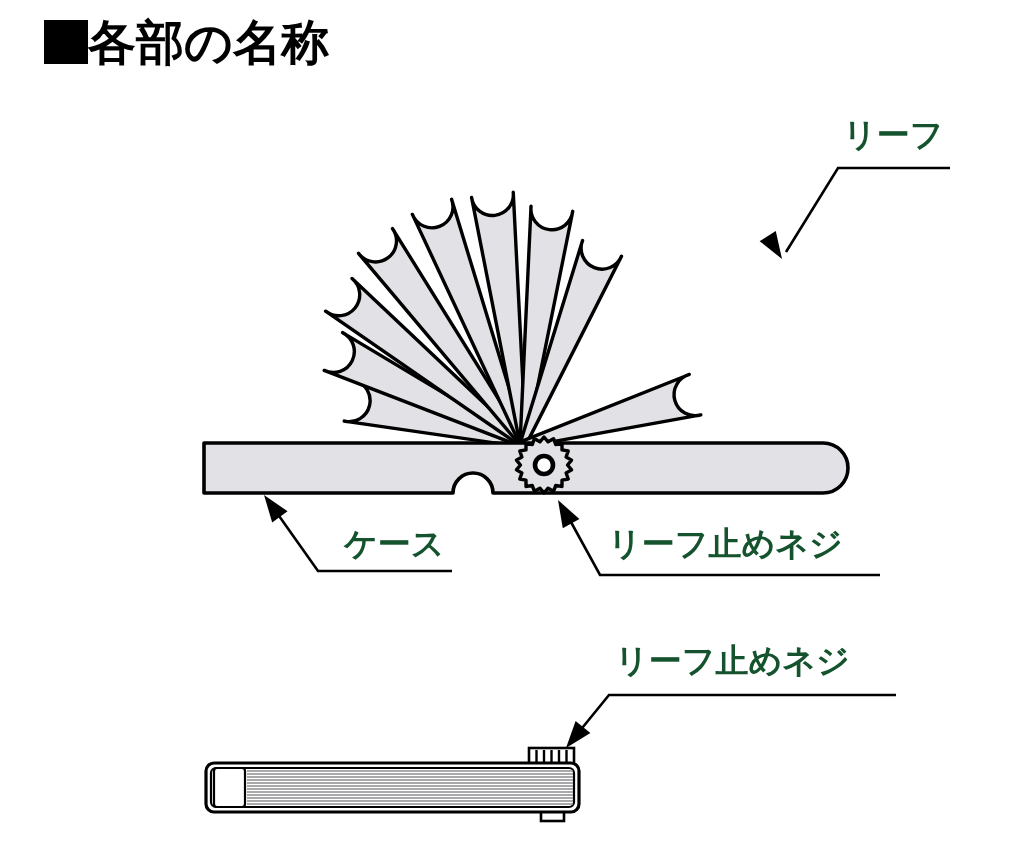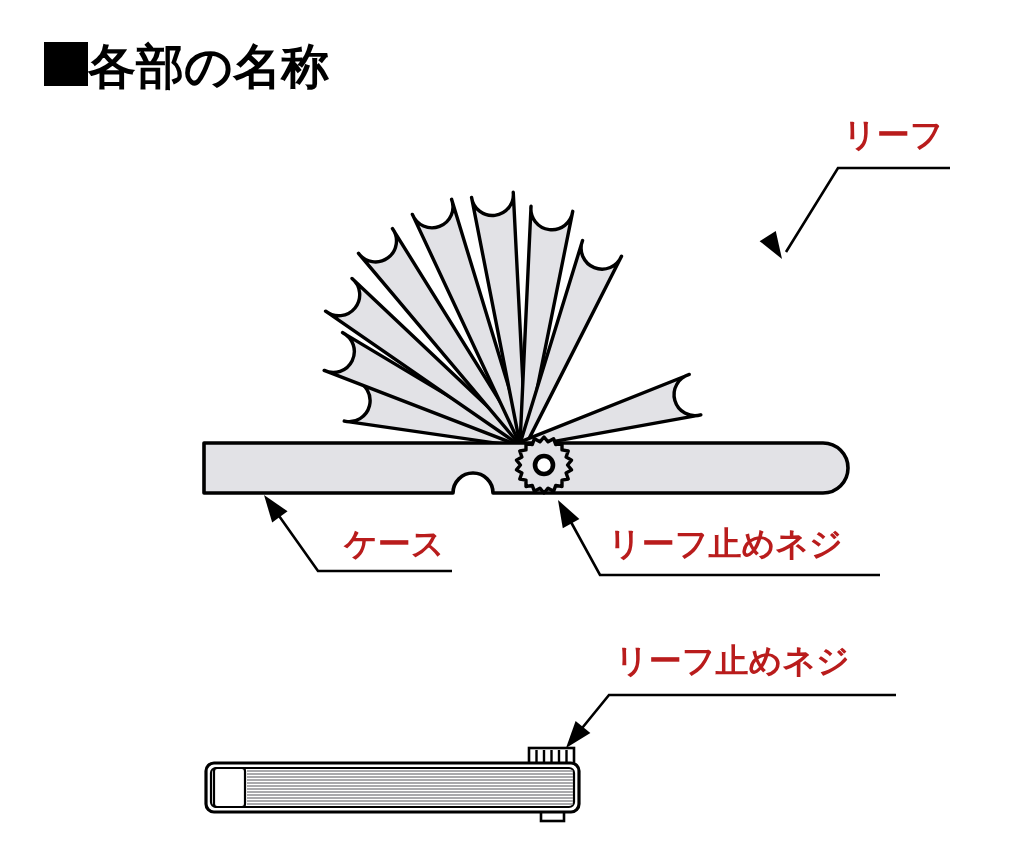--- a/index.html
+++ b/index.html
@@ -18,43 +18,43 @@
     position: relative;
     width: 1024px;
     height: 844px;
     background: #ffffff;
   }
   .title-row {
     position: absolute;
     left: 44px;
     top: 18px;
     display: flex;
+    align-items: center;
     gap: 0px;
-    margin-top: 24px;
   }
   .title-bullet {
     width: 44px;
     height: 44px;
     background: #000000;
     display: inline-block;
     flex: 0 0 auto;
   }
   .title-text {
     font-size: 48px;
     font-weight: bold;
     color: #000000;
     line-height: 1;
     letter-spacing: 0px;
     white-space: nowrap;
   }
   .label {
     position: absolute;
     font-size: 33px;
     font-weight: bold;
-    color: #b91c1c;
+    color: #14532d;
     white-space: nowrap;
     line-height: 1;
   }
   #label-leaf   { left: 843px; top: 118px; }
   #label-case   { left: 344px; top: 527px; }
   #label-screw1 { left: 608px; top: 527px; }
   #label-screw2 { left: 615px; top: 644px; }
 
   svg.overlay {
     position: absolute;

